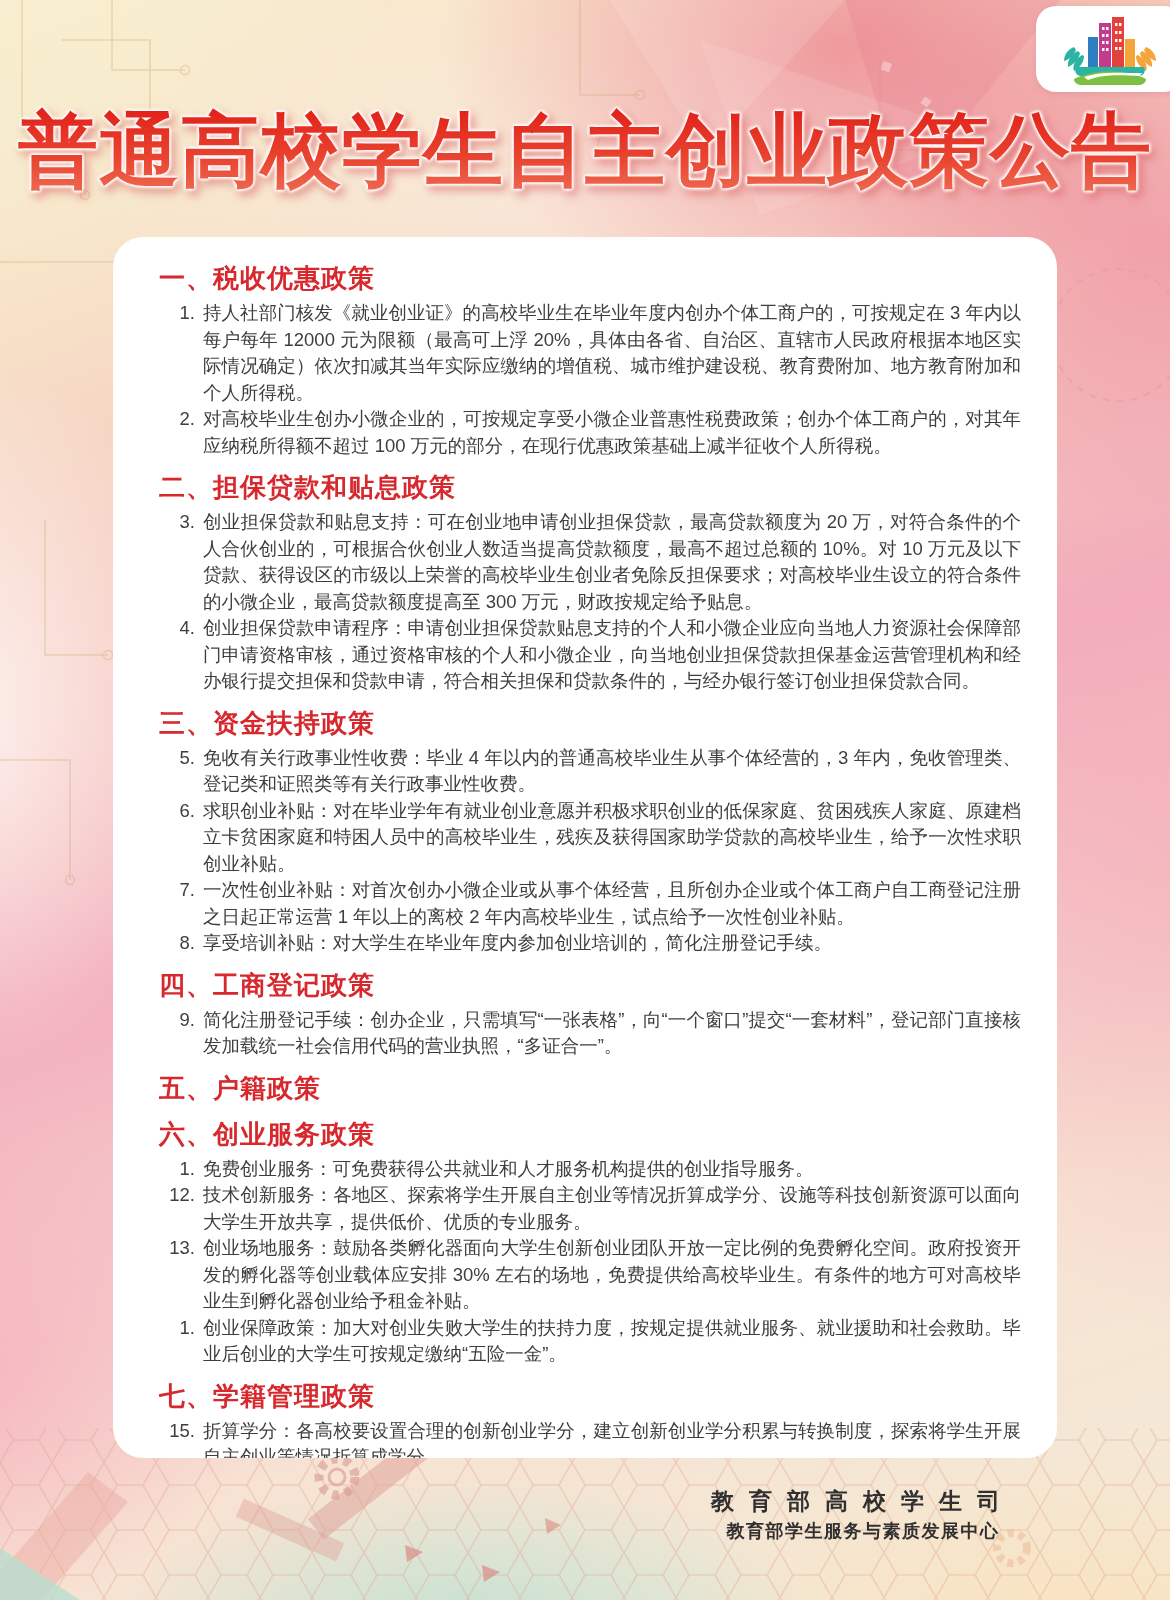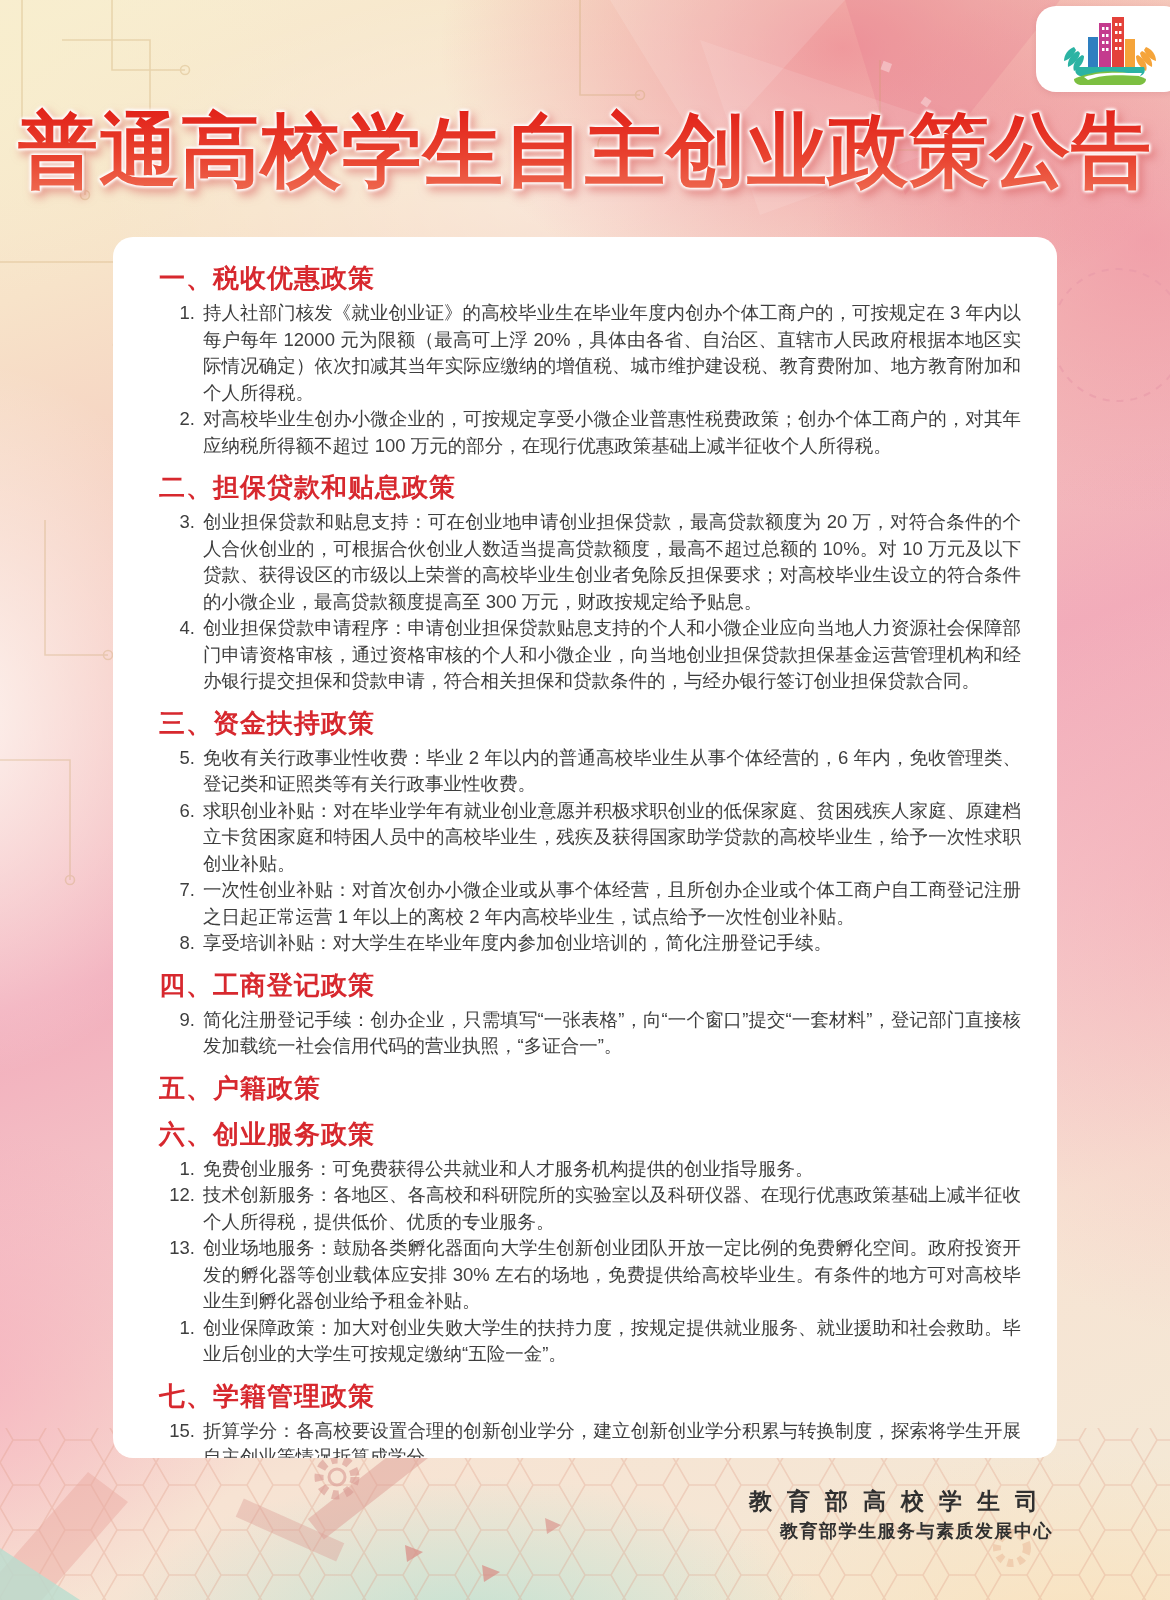--- a/index.html
+++ b/index.html
@@ -37,34 +37,34 @@
   
   .logo-card{
     position:absolute;top:6px;right:-14px;width:148px;height:86px;
     background:#fff;border-radius:20px;
     display:flex;align-items:center;justify-content:center;
     box-shadow:0 2px 6px rgba(180,80,90,.18);
   }
   
   .card{
     position:absolute;left:113px;top:237px;width:944px;height:1221px;
-    background:#fff;border-radius:20px;overflow:hidden;
+    background:#fff;border-radius:30px;overflow:hidden;
     box-sizing:border-box;padding:24px 36px 0 46px;
   }
   .sec-h{
     margin:11px 0 4px;font-size:26px;font-weight:bold;letter-spacing:1px;
     color:var(--heading-red,#d7282e);
   }
   .policy-section:first-child .sec-h{margin-top:0;}
   .item{display:flex;font-size:18.5px;line-height:26.5px;color:var(--body-text,#3e3e3e);}
   .item .num{flex:0 0 44px;text-align:right;padding-right:8px;box-sizing:border-box;}
   .item .txt{flex:1;text-align:justify;}
   
   .footer{
-    position:absolute;top:1486px;right:117px;width:380px;text-align:right;
+    position:absolute;top:1486px;right:117px;width:380px;text-align:center;
     color:var(--footer-text,#303030);font-weight:bold;
   }
   .footer .l1{font-size:23px;letter-spacing:15px;line-height:30px;white-space:nowrap;}
   .footer .l2{font-size:18px;letter-spacing:1.5px;line-height:31px;white-space:nowrap;}
 </style>
 </head>
 <body>
 
 <div class="poster">
 
@@ -194,21 +194,21 @@
           </div>
           <div class="item">
             <span class="num">4.</span>
             <div class="txt">创业担保贷款申请程序：申请创业担保贷款贴息支持的个人和小微企业应向当地人力资源社会保障部门申请资格审核，通过资格审核的个人和小微企业，向当地创业担保贷款担保基金运营管理机构和经办银行提交担保和贷款申请，符合相关担保和贷款条件的，与经办银行签订创业担保贷款合同。</div>
           </div>
         </section>
         <section class="policy-section">
           <h2 class="sec-h">三、资金扶持政策</h2>
           <div class="item">
             <span class="num">5.</span>
-            <div class="txt">免收有关行政事业性收费：毕业 2 年以内的普通高校毕业生从事个体经营的，6 年内，免收管理类、登记类和证照类等有关行政事业性收费。</div>
+            <div class="txt">免收有关行政事业性收费：毕业 4 年以内的普通高校毕业生从事个体经营的，3 年内，免收管理类、登记类和证照类等有关行政事业性收费。</div>
           </div>
           <div class="item">
             <span class="num">6.</span>
             <div class="txt">求职创业补贴：对在毕业学年有就业创业意愿并积极求职创业的低保家庭、贫困残疾人家庭、原建档立卡贫困家庭和特困人员中的高校毕业生，残疾及获得国家助学贷款的高校毕业生，给予一次性求职创业补贴。</div>
           </div>
           <div class="item">
             <span class="num">7.</span>
             <div class="txt">一次性创业补贴：对首次创办小微企业或从事个体经营，且所创办企业或个体工商户自工商登记注册之日起正常运营 1 年以上的离校 2 年内高校毕业生，试点给予一次性创业补贴。</div>
           </div>
           <div class="item">
@@ -227,21 +227,21 @@
           <h2 class="sec-h">五、户籍政策</h2>
         </section>
         <section class="policy-section">
           <h2 class="sec-h">六、创业服务政策</h2>
           <div class="item">
             <span class="num">1.</span>
             <div class="txt">免费创业服务：可免费获得公共就业和人才服务机构提供的创业指导服务。</div>
           </div>
           <div class="item">
             <span class="num">12.</span>
-            <div class="txt">技术创新服务：各地区、各高校和科研院所的实验室以及科研仪器、在现行优惠政策基础上减半征收个人所得税，提供低价、优质的专业服务。</div>
+            <div class="txt">技术创新服务：各地区、探索将学生开展自主创业等情况折算成学分、设施等科技创新资源可以面向大学生开放共享，提供低价、优质的专业服务。</div>
           </div>
           <div class="item">
             <span class="num">13.</span>
             <div class="txt">创业场地服务：鼓励各类孵化器面向大学生创新创业团队开放一定比例的免费孵化空间。政府投资开发的孵化器等创业载体应安排 30% 左右的场地，免费提供给高校毕业生。有条件的地方可对高校毕业生到孵化器创业给予租金补贴。</div>
           </div>
           <div class="item">
             <span class="num">1.</span>
             <div class="txt">创业保障政策：加大对创业失败大学生的扶持力度，按规定提供就业服务、就业援助和社会救助。毕业后创业的大学生可按规定缴纳“五险一金”。</div>
           </div>
         </section>

